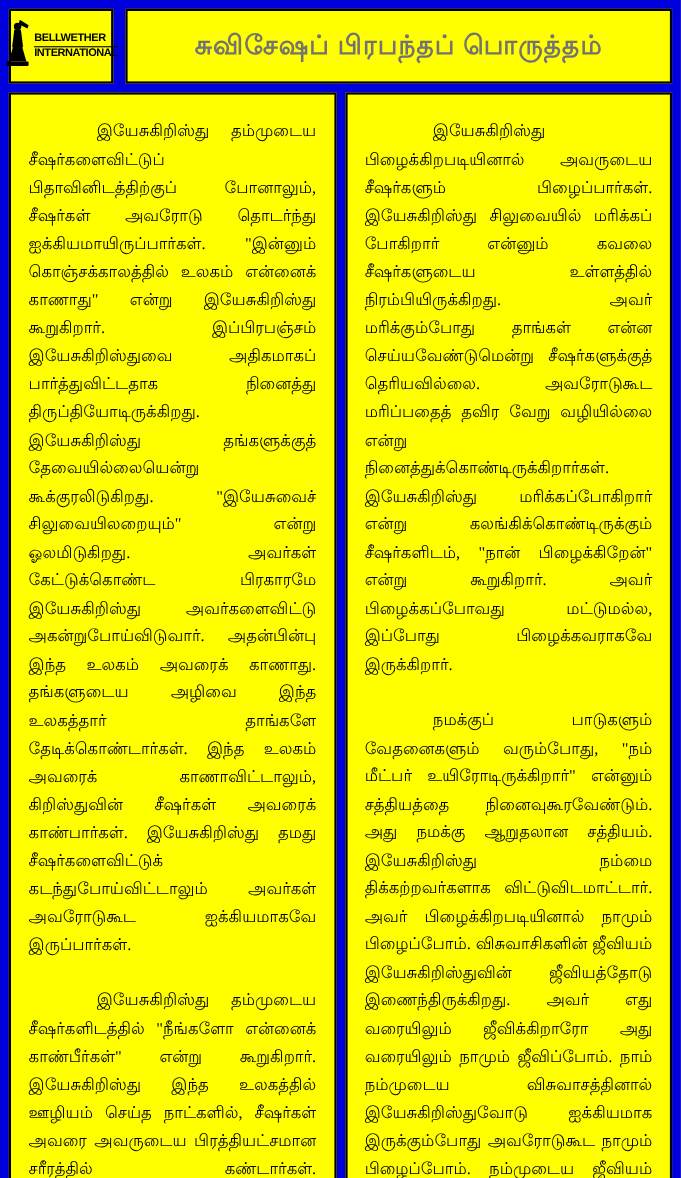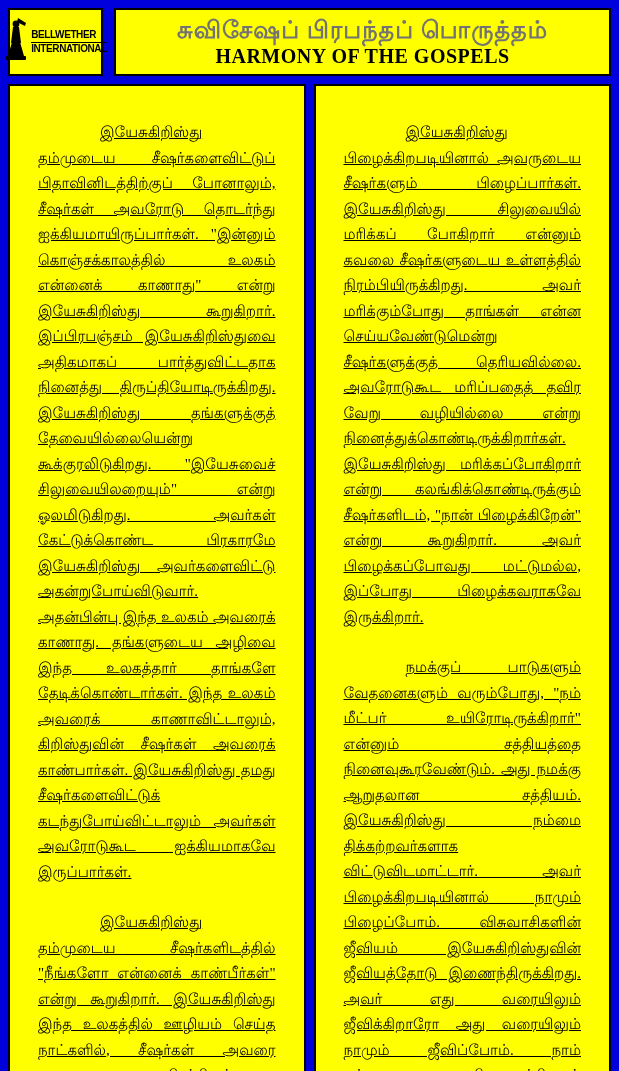--- a/index.html
+++ b/index.html
@@ -51,21 +51,21 @@
   .columns{display:flex;gap:8px;flex:1 1 auto;}
   .col{
     flex:1 1 0;
     padding:18px 12px 12px 12px;
     color:#000;
     font-size:15px;
     line-height:25.5px;
     text-align:justify;
     overflow:hidden;
   }
-  .col p{margin:16px;text-indent:62px;text-decoration:underline;}
+  .col p{margin:4px;text-indent:62px;}
   .col p + p{margin-top:25px;}
   .herald-icon{flex:0 0 auto;}
 </style>
 </head>
 <body>
 
 <div class="page">
 
   <div class="header">
 
@@ -82,21 +82,20 @@
         </svg>
       </span>
       <span class="logo-text">
         <span class="l1">BELLWETHER</span>
         <span class="l2">INTERNATIONAL</span>
       </span>
     </div>
 
     <div class="yellow-box title-box">
       <div class="title-tamil">சுவிசேஷப் பிரபந்தப் பொருத்தம்</div>
-      <div class="title-english">HARMONY OF THE GOSPELS</div>
     </div>
 
 
   </div>
 
   <div class="columns">
 
     <div class="yellow-box col">
       <p>இயேசுகிறிஸ்து தம்முடைய சீஷர்களைவிட்டுப் பிதாவினிடத்திற்குப் போனாலும், சீஷர்கள் அவரோடு தொடர்ந்து ஐக்கியமாயிருப்பார்கள். "இன்னும் கொஞ்சக்காலத்தில் உலகம் என்னைக் காணாது" என்று இயேசுகிறிஸ்து கூறுகிறார். இப்பிரபஞ்சம் இயேசுகிறிஸ்துவை அதிகமாகப் பார்த்துவிட்டதாக நினைத்து திருப்தியோடிருக்கிறது. இயேசுகிறிஸ்து தங்களுக்குத் தேவையில்லையென்று கூக்குரலிடுகிறது. "இயேசுவைச் சிலுவையிலறையும்" என்று ஓலமிடுகிறது. அவர்கள் கேட்டுக்கொண்ட பிரகாரமே இயேசுகிறிஸ்து அவர்களைவிட்டு அகன்றுபோய்விடுவார். அதன்பின்பு இந்த உலகம் அவரைக் காணாது. தங்களுடைய அழிவை இந்த உலகத்தார் தாங்களே தேடிக்கொண்டார்கள். இந்த உலகம் அவரைக் காணாவிட்டாலும், கிறிஸ்துவின் சீஷர்கள் அவரைக் காண்பார்கள். இயேசுகிறிஸ்து தமது சீஷர்களைவிட்டுக் கடந்துபோய்விட்டாலும் அவர்கள் அவரோடுகூட ஐக்கியமாகவே இருப்பார்கள்.</p>
       <p>இயேசுகிறிஸ்து தம்முடைய சீஷர்களிடத்தில் "நீங்களோ என்னைக் காண்பீர்கள்" என்று கூறுகிறார். இயேசுகிறிஸ்து இந்த உலகத்தில் ஊழியம் செய்த நாட்களில், சீஷர்கள் அவரை அவருடைய பிரத்தியட்சமான சரீரத்தில் கண்டார்கள். இயேசுகிறிஸ்துவை சிலுவையில் அறைந்தாலும், அவர் மூன்றாம் நாளில் மறுபடியும் உயிரோடு எழும்பினார். அவர் உயிர்த்தெழுந்த பின்பு சீஷர்கள் அவரை மறுபடியும் அவருடைய சரீரத்தில் கண்டார்கள். கர்த்தரைப் பார்த்தபோது சீஷர்கள் சந்தோஷப்பட்டார்கள். உயிர்த்தெழுந்த இயேசுகிறிஸ்து அவர்கள் மத்தியிலிருந்து பரமேறிப்போனார். அவர் பரமேறிப்போனபின்பும் சீஷர்கள் அவரைத் தங்கள் விசுவாசத்தின் கண்களால் கண்டார்கள். இந்த உலகத்தால் அவரைக் காணமுடியவில்லை. ஆனால் சீஷர்களோ அவரைக் கண்டார்கள்.</p>

